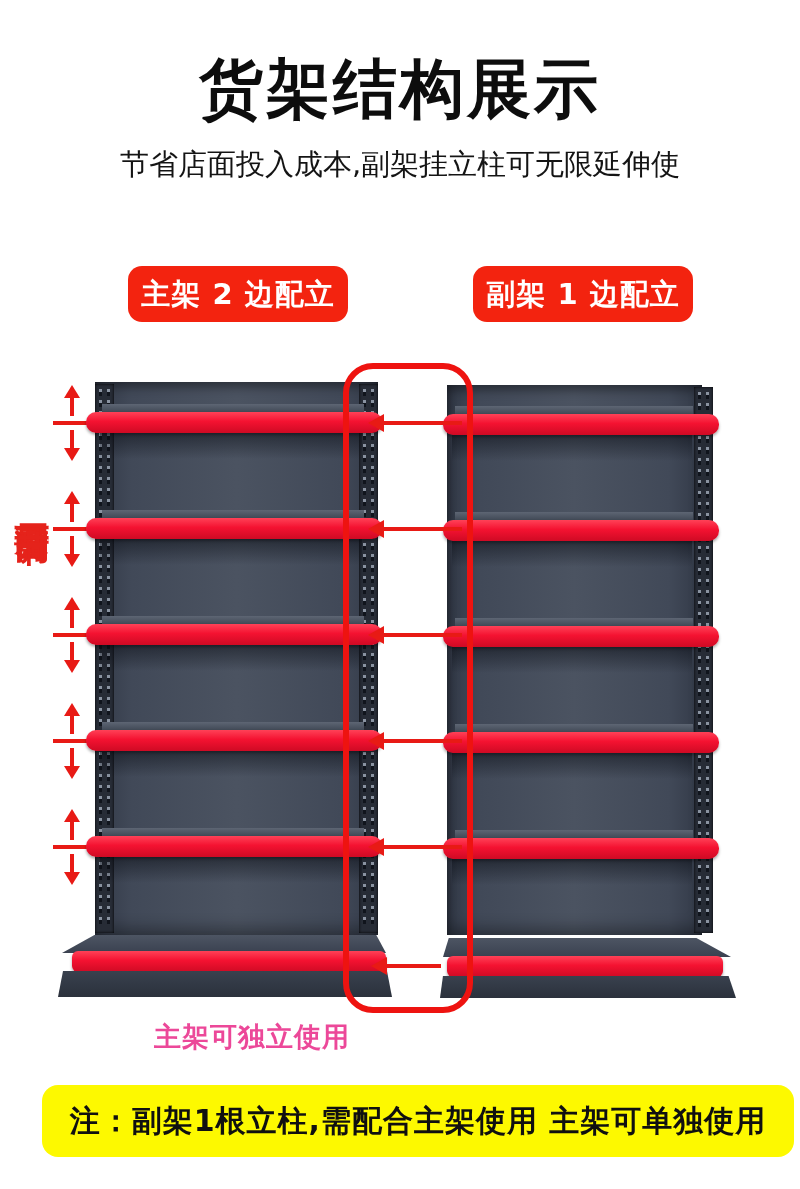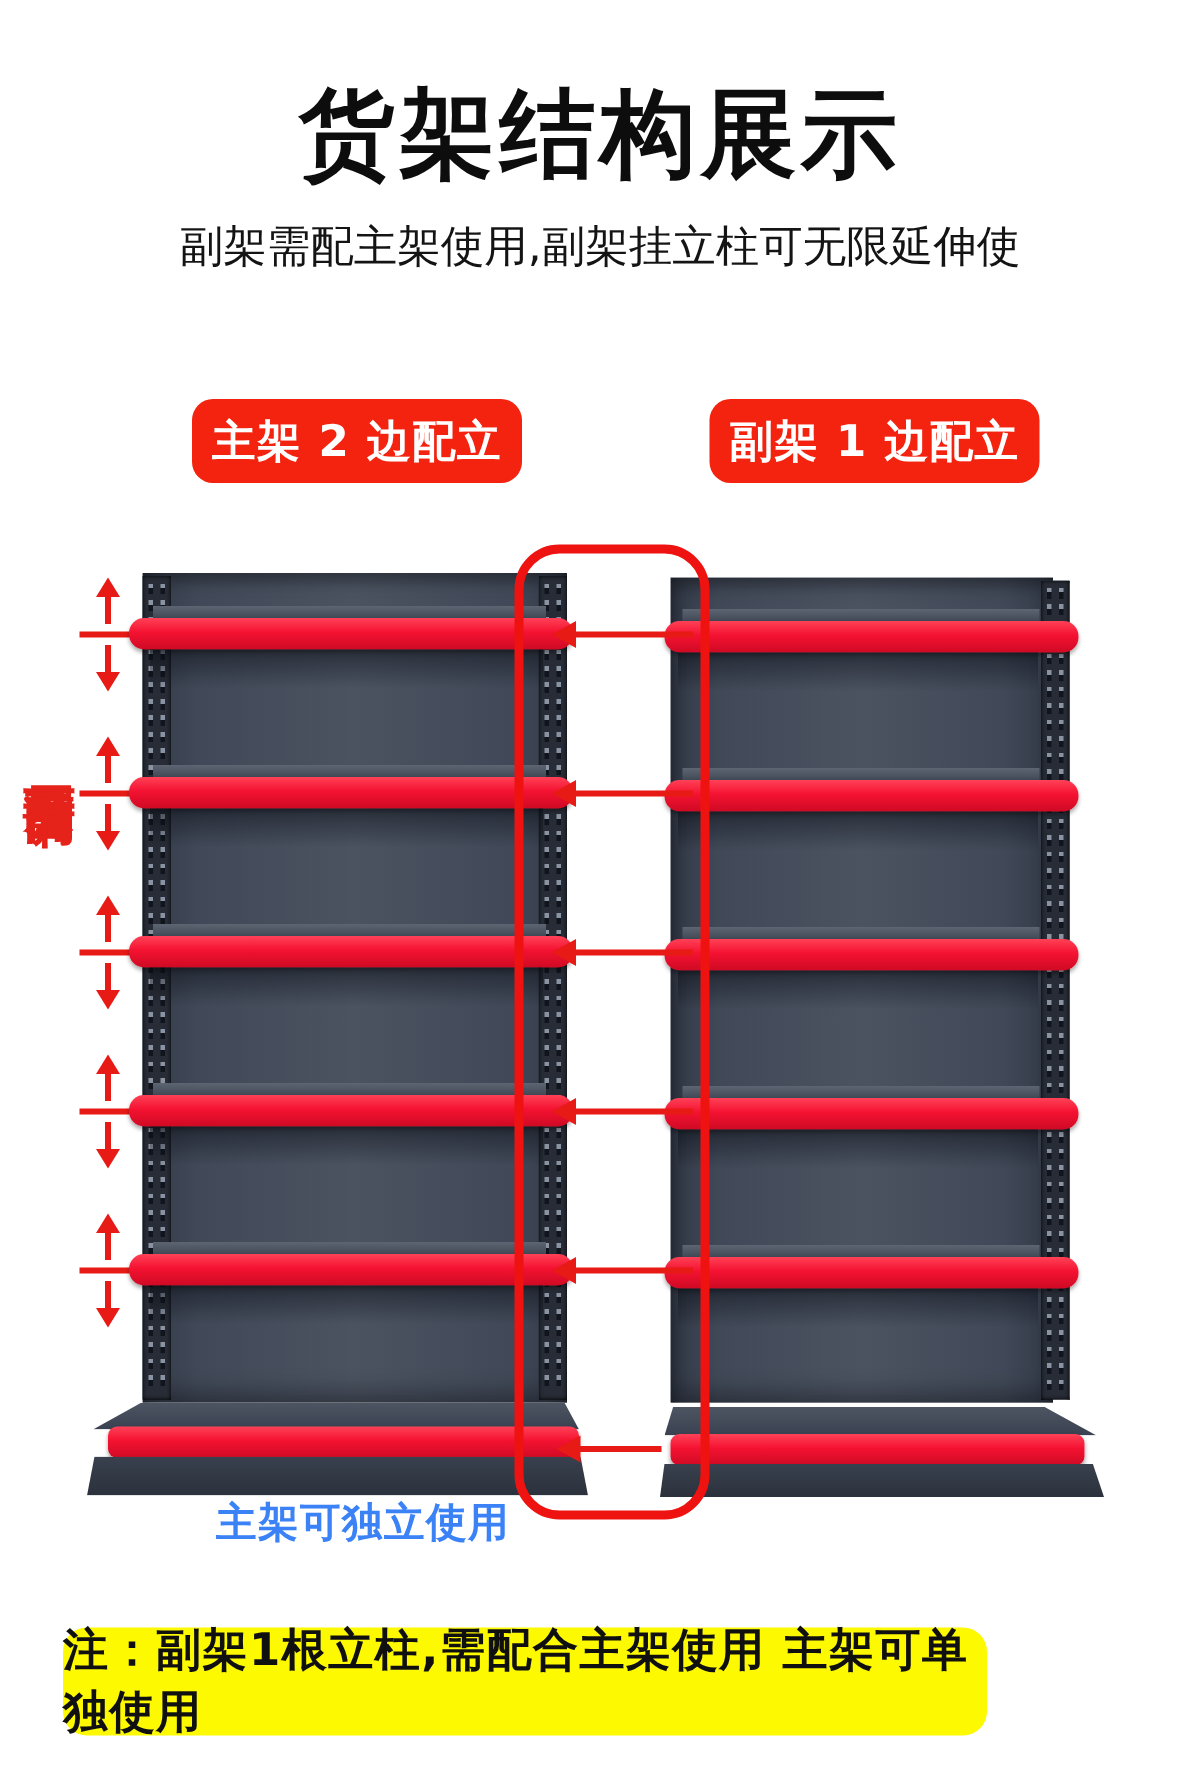--- a/index.html
+++ b/index.html
@@ -56,37 +56,37 @@
   .vpair .up::before{content:"";position:absolute;top:-12px;left:50%;transform:translateX(-50%);
                      border-left:8px solid transparent;border-right:8px solid transparent;
                      border-bottom:13px solid #e81a15;}
   .vpair .dn{bottom:12px;height:19px;}
   .vpair .dn::after{content:"";position:absolute;bottom:-12px;left:50%;transform:translateX(-50%);
                     border-left:8px solid transparent;border-right:8px solid transparent;
                     border-top:13px solid #e81a15;}
   .vpair .mid{position:absolute;top:50%;left:0;right:0;height:4px;margin-top:-2px;background:#e81a15;}
 
   
-  .caption{top:997px;font-size:27px;font-weight:700;color:#3b82f6;text-align:center;letter-spacing:1px;}
+  .caption{top:1019px;font-size:27px;font-weight:700;color:#ec4899;text-align:right;letter-spacing:1px;}
   .caption-main{left:134px;width:216px;}
   .caption-sub{left:476px;width:226px;}
 
   
-  .note-banner{left:42px;top:1085px;width:616px;height:72px;border-radius:16px;background:#fdf900;
+  .note-banner{left:42px;top:1085px;width:752px;height:72px;border-radius:16px;background:#fdf900;
                display:flex;align-items:center;justify-content:center;
                font-size:30px;font-weight:700;color:#101010;letter-spacing:1px;}
 </style>
 </head>
 <body>
 
 <div class="stage">
 
   <div class="abs title">货架结构展示</div>
   <div class="abs subtitle">
-    <div>副架需配主架使用,副架挂立柱可无限延伸使</div>
+    <div>节省店面投入成本,副架挂立柱可无限延伸使</div>
   </div>
 
   <div class="abs badge badge-main">主架 2 边配立柱</div>
   <div class="abs badge badge-sub">副架 1 边配立柱</div>
 
   <div class="abs vnote">层高可自己调节</div>
 
   <div class="abs vpair" style="left:53px;top:385px;">
       <span class="up"></span>
       <span class="mid"></span>

